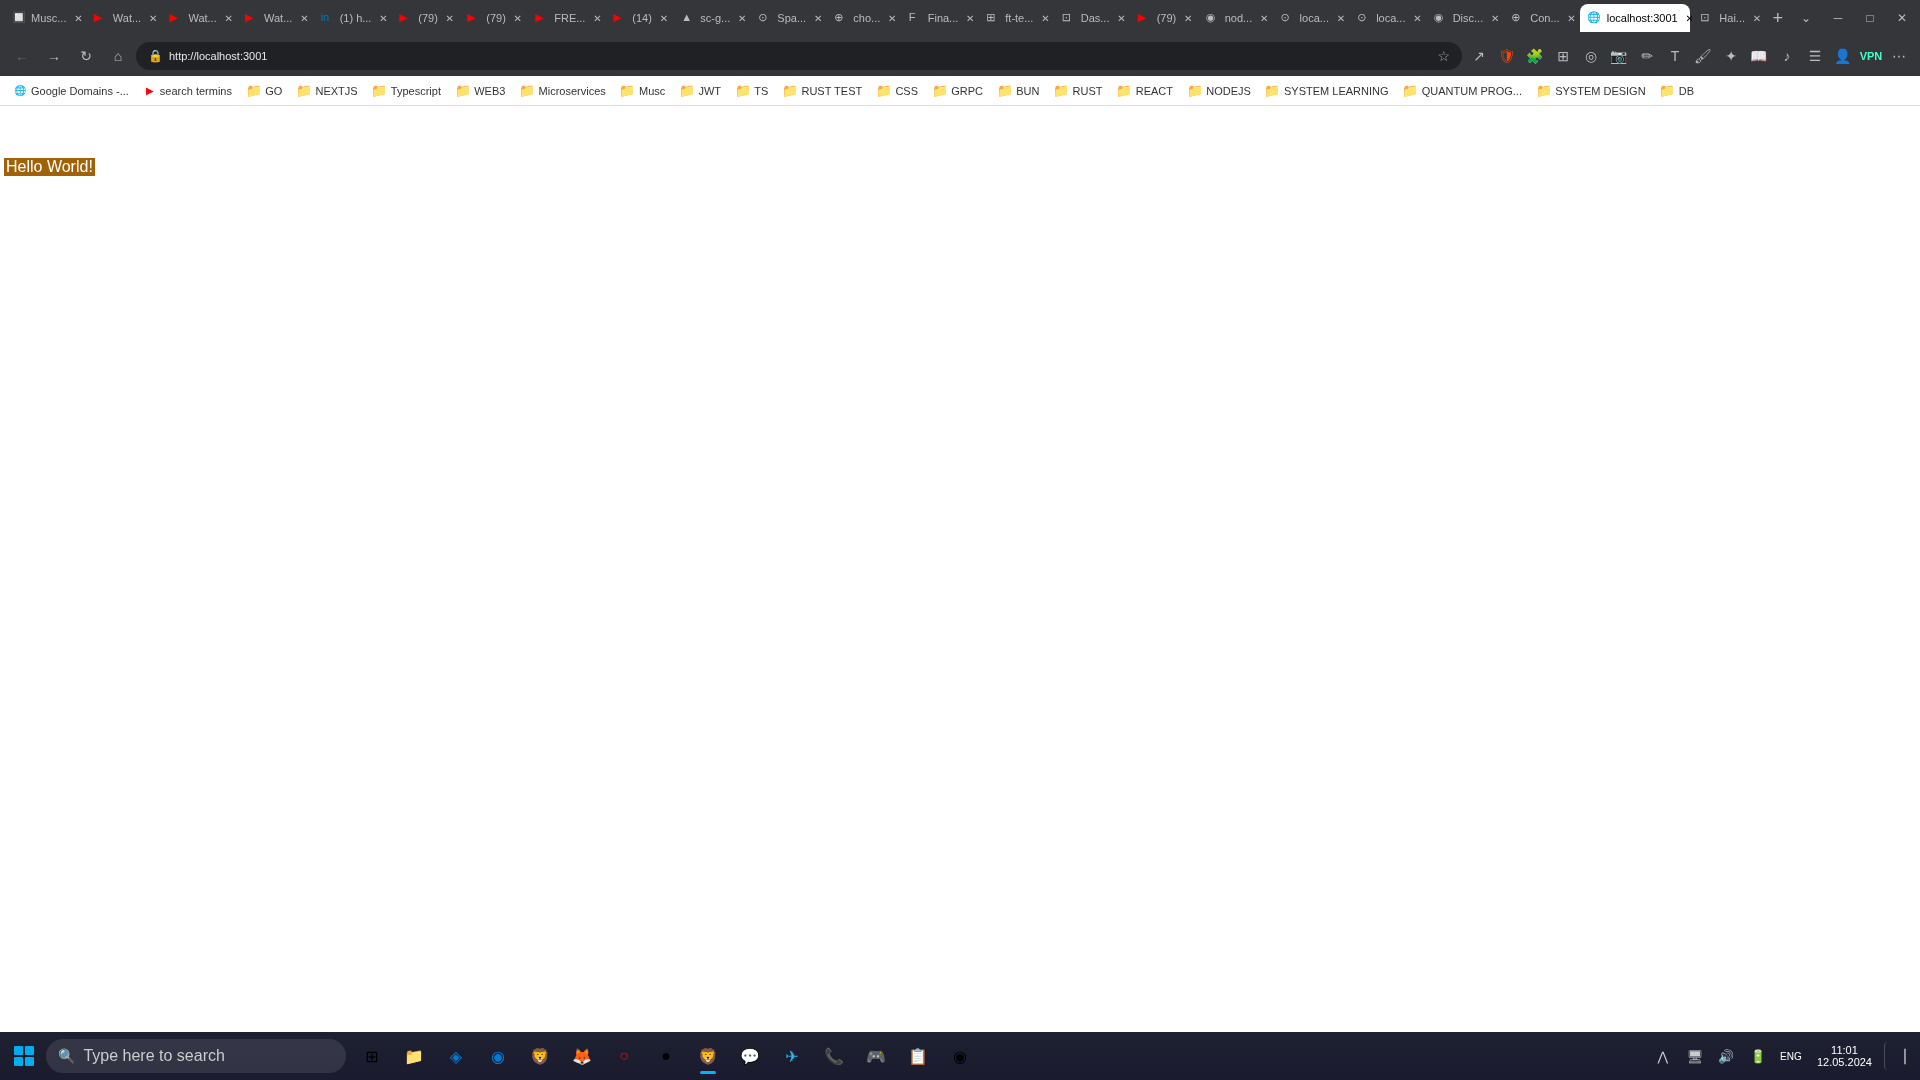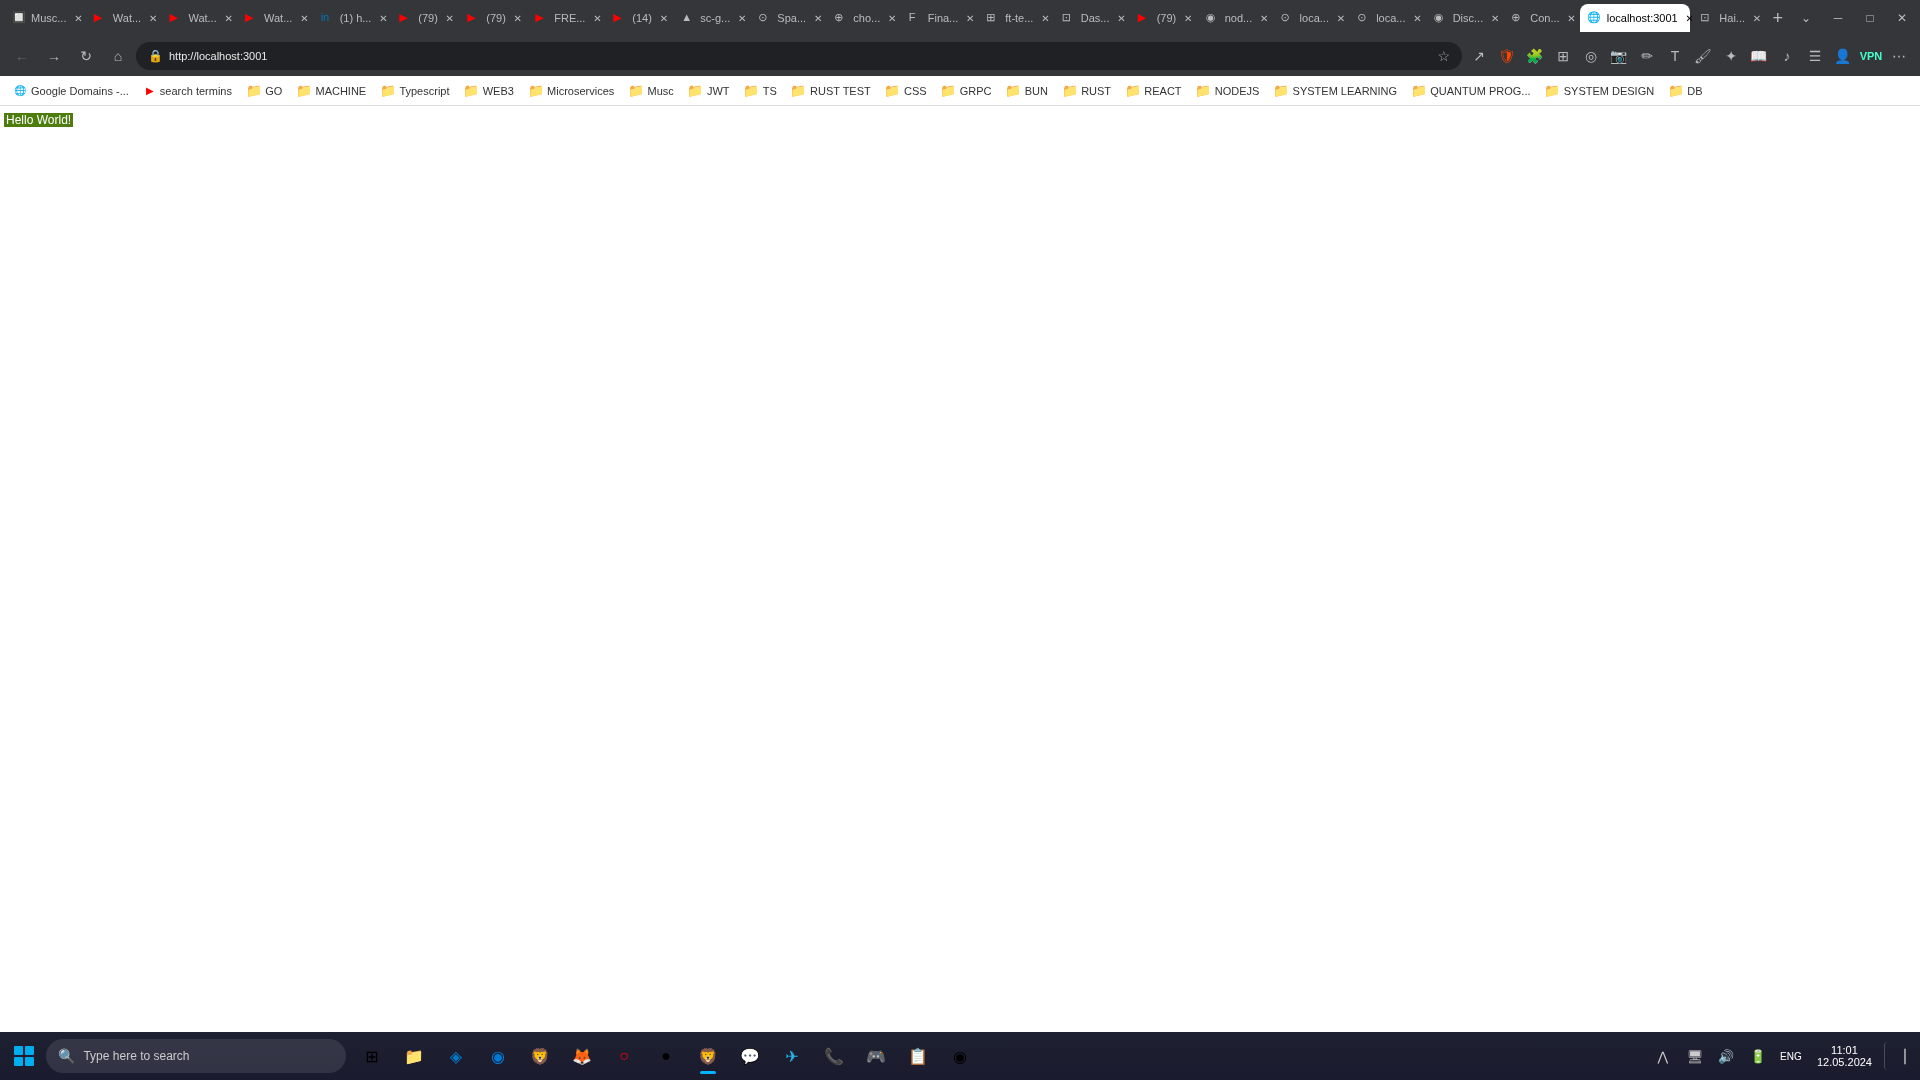--- a/index.html
+++ b/index.html
@@ -176,27 +176,28 @@
 
     
     .page-content {
       background: #fff;
       width: 100%;
       height: calc(1080px - 36px - 40px - 30px - 48px);
       padding: 4px 0 0 4px;
     }
     .hello-world {
       display: inline-block;
-      background: #4d7c0f;
+      background: #a16207;
       color: #fff;
-      font-size: 12px;
+      font-size: 16px;
       padding: 0 2px;
       cursor: text;
       user-select: all;
       border: none;
+      margin-top: 48px;
     }
 
     
     .taskbar {
       position: fixed;
       bottom: 0;
       left: 0;
       width: 1920px;
       height: 48px;
       background: #1a1a2e;
@@ -234,21 +235,21 @@
       border-radius: 20px;
       height: 34px;
       padding: 0 12px;
       gap: 8px;
       width: 300px;
       cursor: text;
     }
     .taskbar-search-icon { color: #ccc; font-size: 14px; }
     .taskbar-search-text {
       color: #ccc;
-      font-size: 12px;
+      font-size: 16px;
       text-align: center;
     }
     .taskbar-apps {
       display: flex;
       align-items: center;
       gap: 2px;
       margin-left: 4px;
       flex: 1;
     }
     .taskbar-app {
@@ -487,21 +488,21 @@
     <div class="bookmark-item">
       <span class="bookmark-favicon fav-youtube">▶</span>
       <span>search termins</span>
     </div>
     <div class="bookmark-item">
       <span class="bookmark-folder-icon">📁</span>
       <span>GO</span>
     </div>
     <div class="bookmark-item">
       <span class="bookmark-folder-icon">📁</span>
-      <span>MACHINE</span>
+      <span>NEXTJS</span>
     </div>
     <div class="bookmark-item">
       <span class="bookmark-folder-icon">📁</span>
       <span>Typescript</span>
     </div>
     <div class="bookmark-item">
       <span class="bookmark-folder-icon">📁</span>
       <span>WEB3</span>
     </div>
     <div class="bookmark-item">

